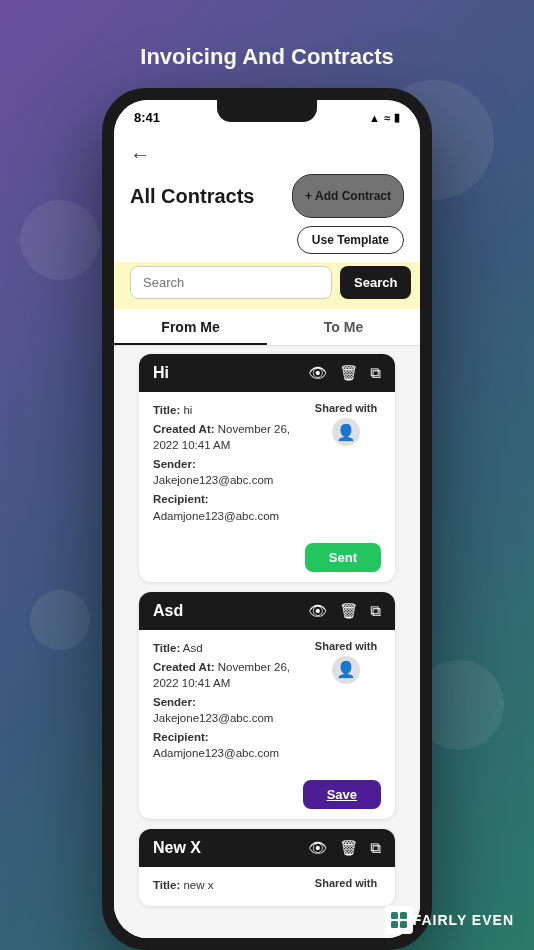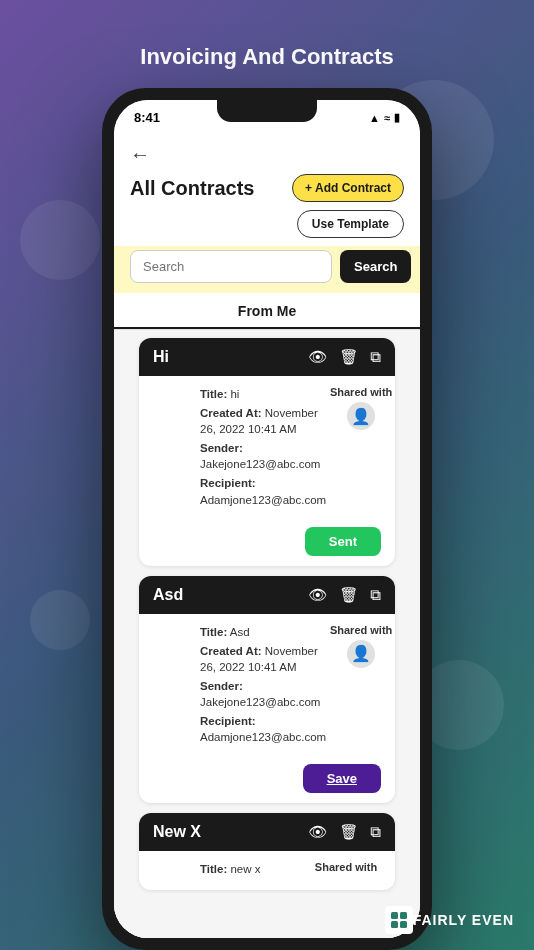--- a/index.html
+++ b/index.html
@@ -113,24 +113,24 @@
       justify-content: space-between;
       padding: 4px 16px 8px;
       background: white;
     }
     .all-contracts-title {
       font-size: 20px;
       font-weight: 700;
       color: #1a1a1a;
     }
     .add-contract-btn {
-      background: #fde047;
+      background: #737373;
       border: 1.5px solid #333;
       border-radius: 20px;
-      padding: 6px 12px;
+      padding: 14px 12px;
       font-size: 12px;
       font-weight: 600;
       cursor: pointer;
       color: #1a1a1a;
     }
 
     
     .use-template-row {
       display: flex;
       justify-content: flex-end;
@@ -252,21 +252,20 @@
       align-items: flex-start;
     }
     .card-details {
       flex: 1;
     }
     .detail-row {
       font-size: 11.5px;
       color: #333;
       margin-bottom: 3px;
       line-height: 1.4;
-      margin-left: 47px;
     }
     .detail-label {
       font-weight: 700;
     }
     .detail-value {
       font-weight: 400;
     }
 
     .shared-section {
       display: flex;
@@ -377,20 +376,23 @@
       </div>
 
       <div class="search-row">
         <input class="search-input" type="text" placeholder="Search" style="">
         <button class="search-btn">Search</button>
       </div>
 
       <div class="tabs-row">
         <div class="tab active">
           <span>From Me</span>
+        </div>
+        <div class="tab">
+          <span>To Me</span>
         </div>
       </div>
 
       <div class="contracts-list">
 
         <div class="contract-card">
           <div class="card-header">
             <span class="card-title">Hi</span>
             <div class="card-actions">
               <span class="card-icon">👁</span>

